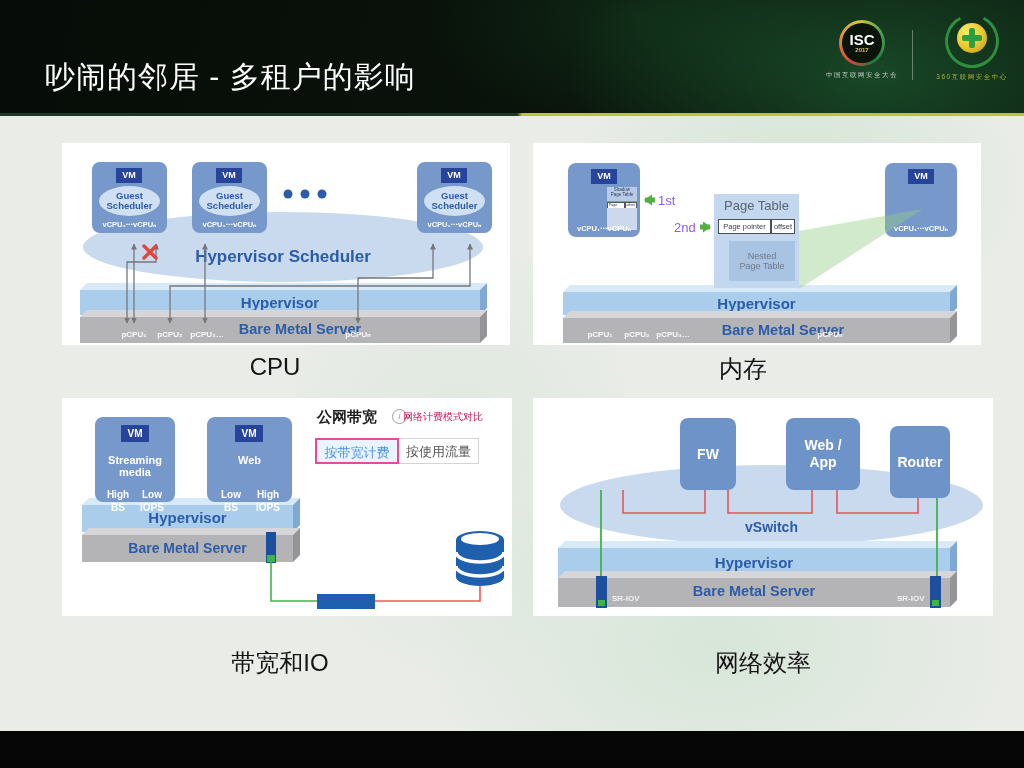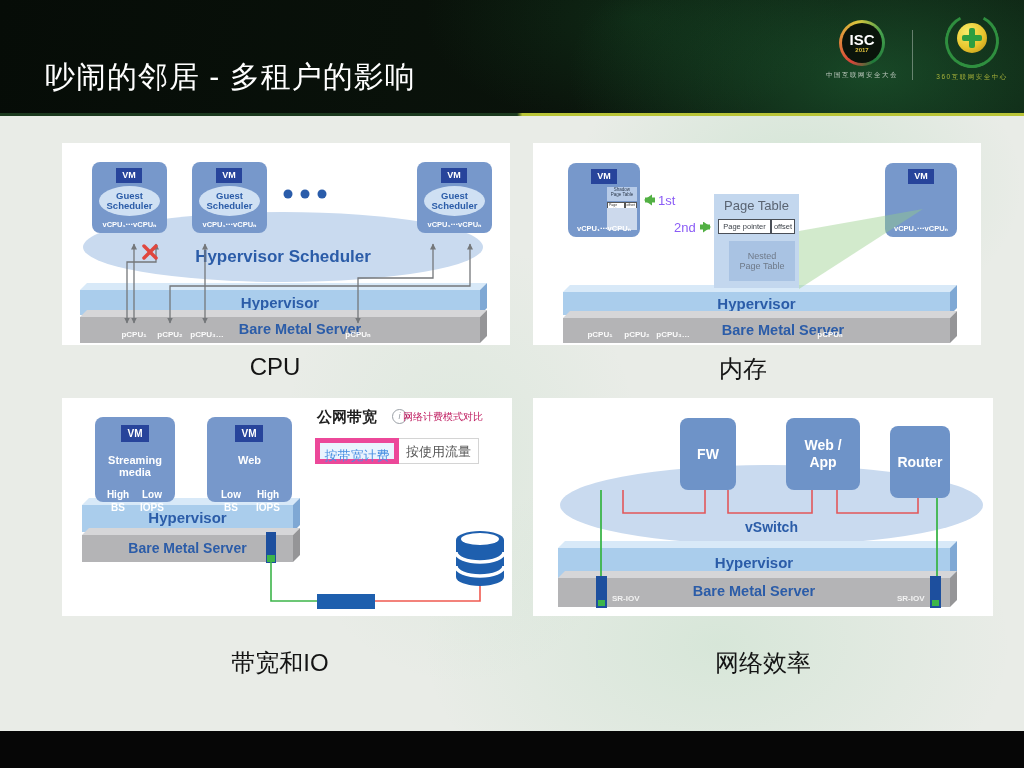--- a/index.html
+++ b/index.html
@@ -69,21 +69,21 @@
   .shadow-pt{position:absolute;background:#b7cbe8;color:#2f3c4e;font-size:4.5px;text-align:center;line-height:1.1;}
   .srow{display:flex;justify-content:center;margin-top:1px;}
   .scell{background:#fff;border:0.5px solid #555;font-size:3.5px;color:#333;padding:0 1px;}
   .step-lbl{position:absolute;color:#8b5cf6;font-size:13px;}
   
   .bw-title{position:absolute;font-weight:bold;font-size:15px;color:#1f1f1f;}
   .info-i{position:absolute;width:13px;height:13px;border:1px solid #9aa0a6;border-radius:50%;color:#9aa0a6;
     font-size:9px;line-height:13px;text-align:center;font-style:italic;}
   .bw-link{position:absolute;font-size:10px;color:#be185d;}
   .tab{position:absolute;height:26px;line-height:26px;text-align:center;font-size:13px;box-sizing:border-box;}
-  .tab-on{background:#eaf4fe;border:5px solid #ec4899;color:#4a90e2;z-index:2;text-align:center;}
+  .tab-on{background:#eaf4fe;border:2px solid #ec4899;color:#4a90e2;z-index:2;text-align:center;}
   .tab-off{background:#fff;border:1px solid #d4d4d4;color:#555;}
   .vm-name{position:absolute;left:0;right:0;text-align:center;color:#fff;font-weight:bold;font-size:11px;}
   .vm-col{position:absolute;color:#fff;font-weight:bold;font-size:10px;text-align:center;white-space:pre-line;line-height:1.25;margin-top:15px;}
   .nic{position:absolute;background:#1d4f9e;}
   
   .node{position:absolute;background:#6e93c8;border-radius:8px;display:flex;align-items:center;justify-content:center;
     color:#fff;font-weight:bold;font-size:14px;text-align:center;line-height:1.2;}
   .sriov-lbl{position:absolute;color:#f2f2f2;font-weight:bold;font-size:8px;}
 </style>
 </head>

